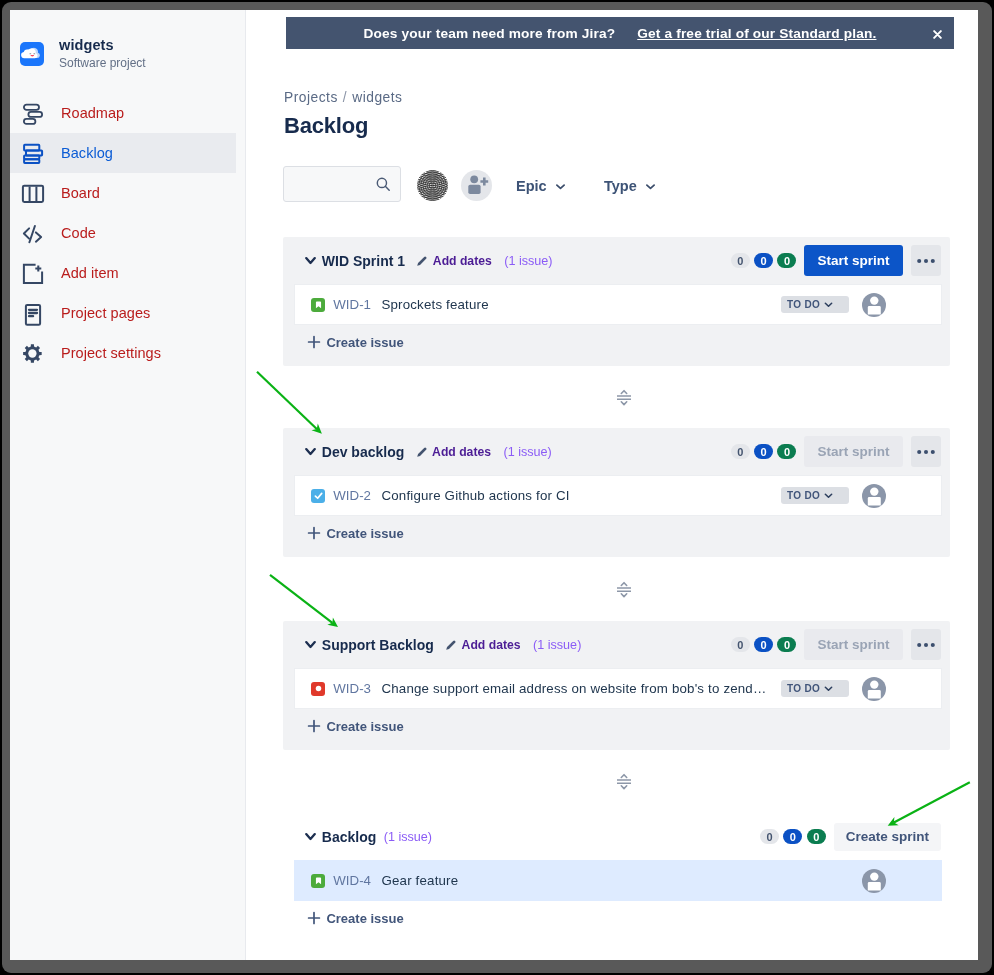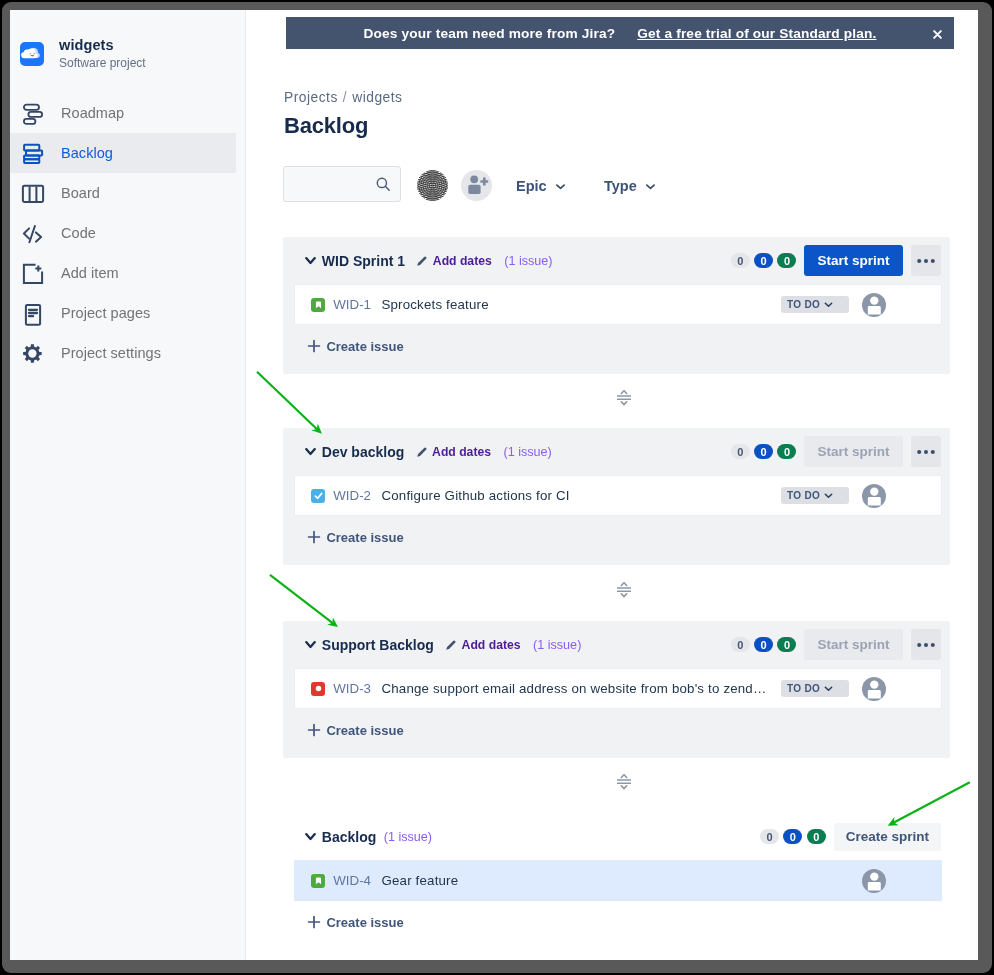--- a/index.html
+++ b/index.html
@@ -10,21 +10,21 @@
   
   #sidebar{position:absolute;left:0;top:0;width:235px;height:951px;background:#f7f8f9;border-right:1px solid #e8eaee;}
   .proj-head{display:flex;align-items:center;padding:27px 0 0 10px;}
   .proj-avatar{width:24px;height:24px;border-radius:5px;background:#1b76fb;display:flex;align-items:center;justify-content:center;flex:none;}
   .proj-text{margin-left:15px;}
   .proj-name{font-size:14.5px;font-weight:bold;color:#172b4d;line-height:17px;letter-spacing:.1px;}
   .proj-sub{font-size:12px;color:#626f86;line-height:16px;margin-top:1px;}
   .nav{margin-top:0;position:absolute;left:0;top:83px;width:235px;}
   .nav-item{display:flex;align-items:center;height:40px;padding-left:13px;margin:0;width:226px;box-sizing:border-box;}
   .nav-item .ico{width:22px;height:22px;flex:none;display:flex;align-items:center;justify-content:center;overflow:visible;}
-  .nav-item .lbl{margin-left:16px;font-size:14.5px;color:#737373;letter-spacing:.05px;}
+  .nav-item .lbl{margin-left:16px;font-size:14.5px;color:#b91c1c;letter-spacing:.05px;}
   .nav-item.sel{background:#e9ebef;}
   .nav-item.sel .lbl{color:#0b5cd5;}
 
   
   #main{position:absolute;left:236px;top:0;width:733px;height:951px;background:#fff;}
   .banner{position:absolute;left:40px;top:7px;width:668px;height:32px;background:#44546f;display:flex;align-items:center;justify-content:center;gap:14px;}
   .banner-txt{font-size:13.7px;color:#fff;font-weight:bold;letter-spacing:0.15px;}
   .banner-link{font-size:13.7px;color:#fff;font-weight:bold;text-decoration:underline;margin-left:8px;letter-spacing:0.15px;}
   .banner-close{position:absolute;right:12.5px;top:10px;width:9px;height:15px;display:flex;align-items:center;justify-content:center;}
 
@@ -62,21 +62,21 @@
   .btn.ghost{background:#f4f5f7;color:#41557a;height:28px;padding:0 12px;}
   .more{width:30px;height:31px;border-radius:3px;background:#e4e6ea;display:flex;align-items:center;justify-content:center;margin-left:8.5px;}
 
   .issue{height:41px;background:#fff;border:1px solid #eceef1;box-sizing:border-box;margin:0 8px 0 11px;display:flex;align-items:center;padding:0 55px 0 16px;}
   .issue.hl{background:#deebff;border-color:#deebff;}
   .itype{width:14px;height:14px;border-radius:3px;flex:none;display:flex;align-items:center;justify-content:center;}
   .ikey{font-size:13.3px;color:#6076a0;margin-left:8.3px;}
   .isum{font-size:13.3px;color:#21374f;margin-left:10.5px;letter-spacing:.18px;white-space:nowrap;overflow:hidden;}
   .status{height:17px;background:#dcdfe4;border-radius:3px;display:flex;align-items:center;padding:0 15px 0 6px;font-size:10px;font-weight:bold;color:#41557a;letter-spacing:.3px;}
   .uava{width:24px;height:24px;border-radius:50%;background:#8b96a9;margin-left:13px;flex:none;display:flex;align-items:center;justify-content:center;}
-  .createissue{display:flex;align-items:center;height:49px;padding-left:24px;padding-bottom:7px;box-sizing:border-box;}
+  .createissue{display:flex;align-items:center;height:41px;padding-left:24px;padding-bottom:7px;box-sizing:border-box;}
   .createissue .t{font-size:13px;font-weight:bold;color:#41557a;margin-left:5.4px;}
 
   .handle{position:absolute;left:371px;width:14px;height:17px;}
   svg{display:block;}
   .arrow{position:absolute;left:0;top:0;pointer-events:none;}
 </style>
 </head>
 <body>
 
 <div id="frame">

